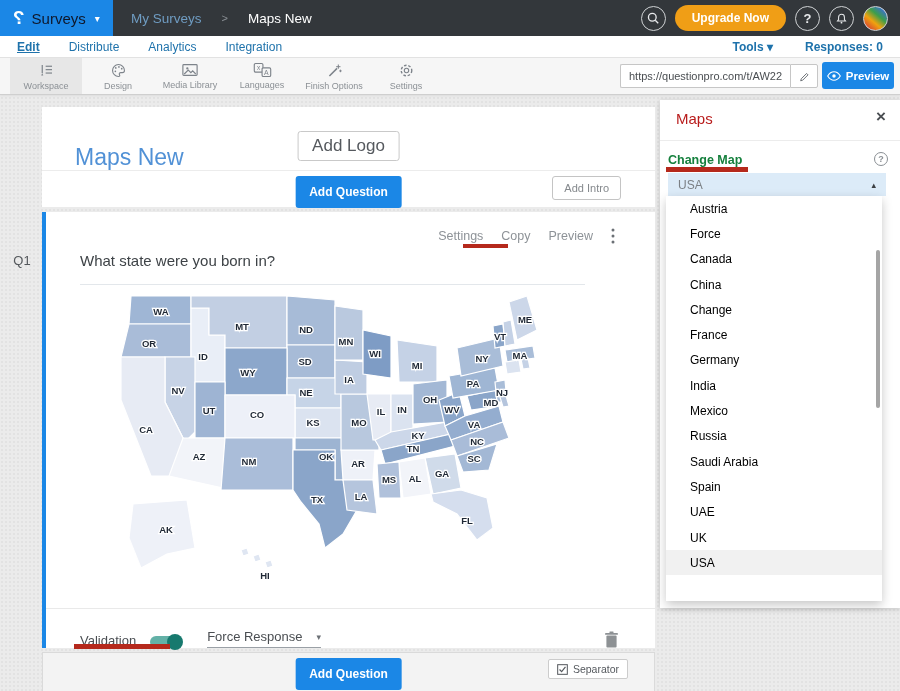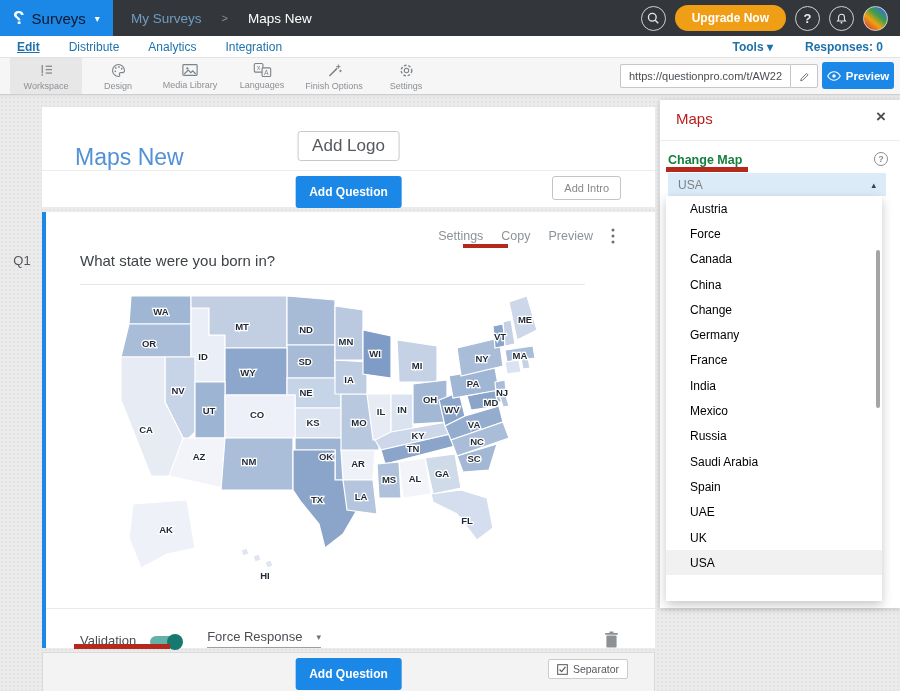--- a/index.html
+++ b/index.html
@@ -394,22 +394,22 @@
     </div>
   </div>
 
   <div class="dropdown">
     <div id="dropdown-list">
         <div class="dd-item">Austria</div>
         <div class="dd-item">Force</div>
         <div class="dd-item">Canada</div>
         <div class="dd-item">China</div>
         <div class="dd-item">Change</div>
+        <div class="dd-item">France</div>
         <div class="dd-item">Germany</div>
-        <div class="dd-item">France</div>
         <div class="dd-item">India</div>
         <div class="dd-item">Mexico</div>
         <div class="dd-item">Russia</div>
         <div class="dd-item">Saudi Arabia</div>
         <div class="dd-item">Spain</div>
         <div class="dd-item">UAE</div>
         <div class="dd-item">UK</div>
         <div class="dd-item selected">USA</div>
       </div>
     <div class="dd-thumb"></div>

